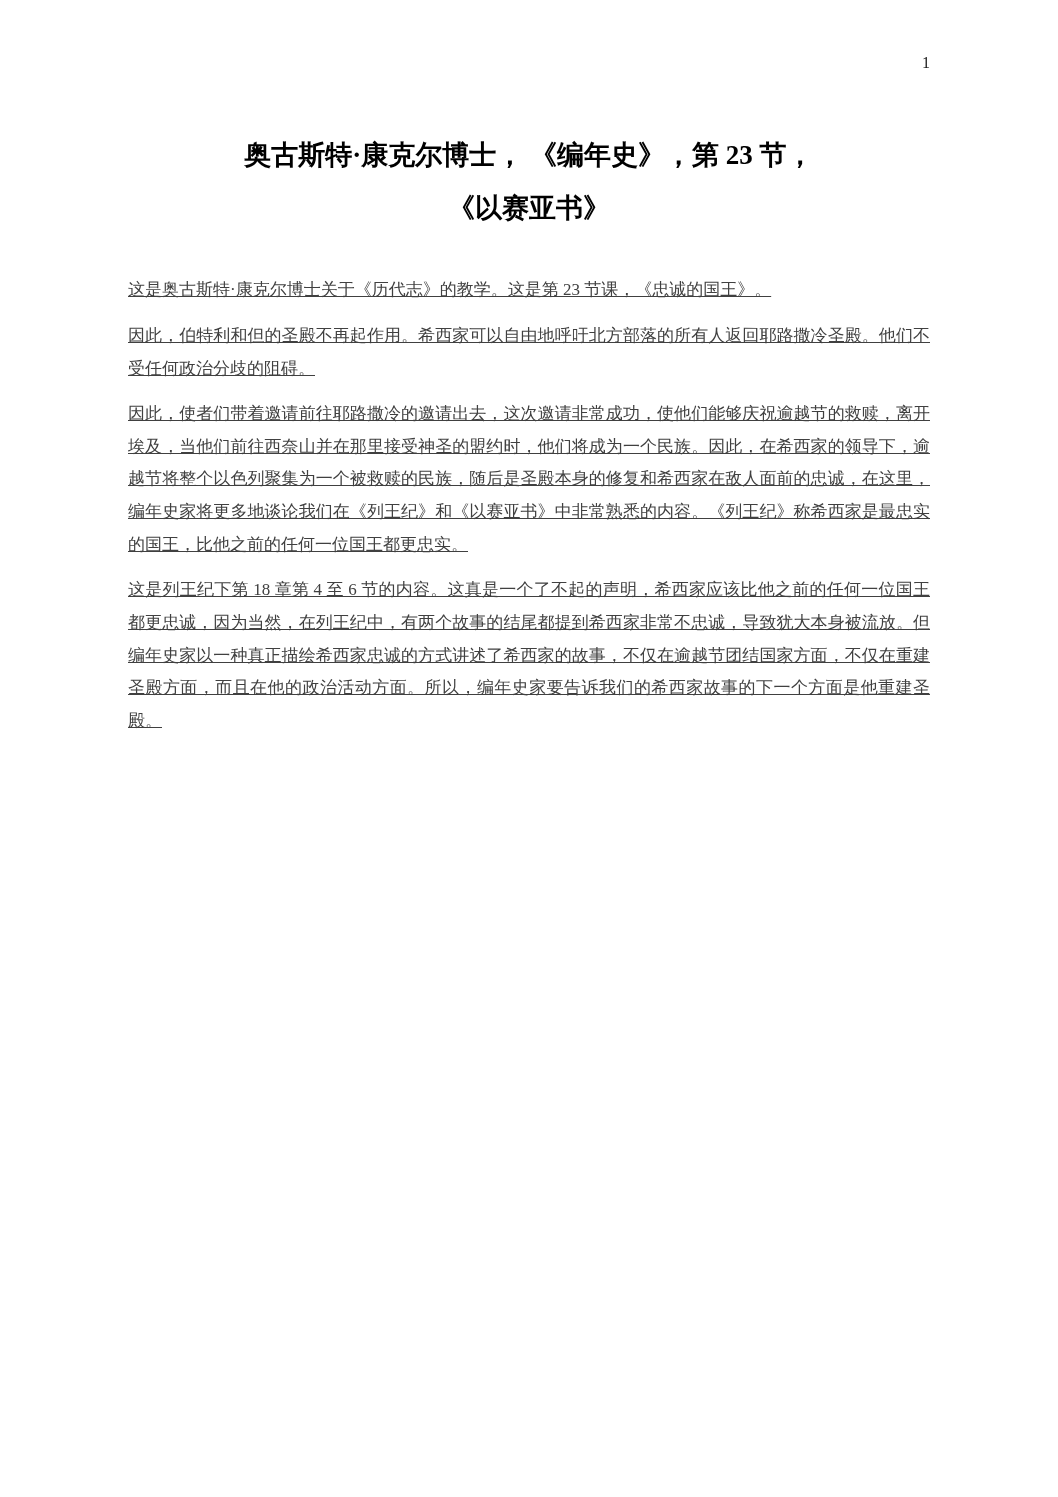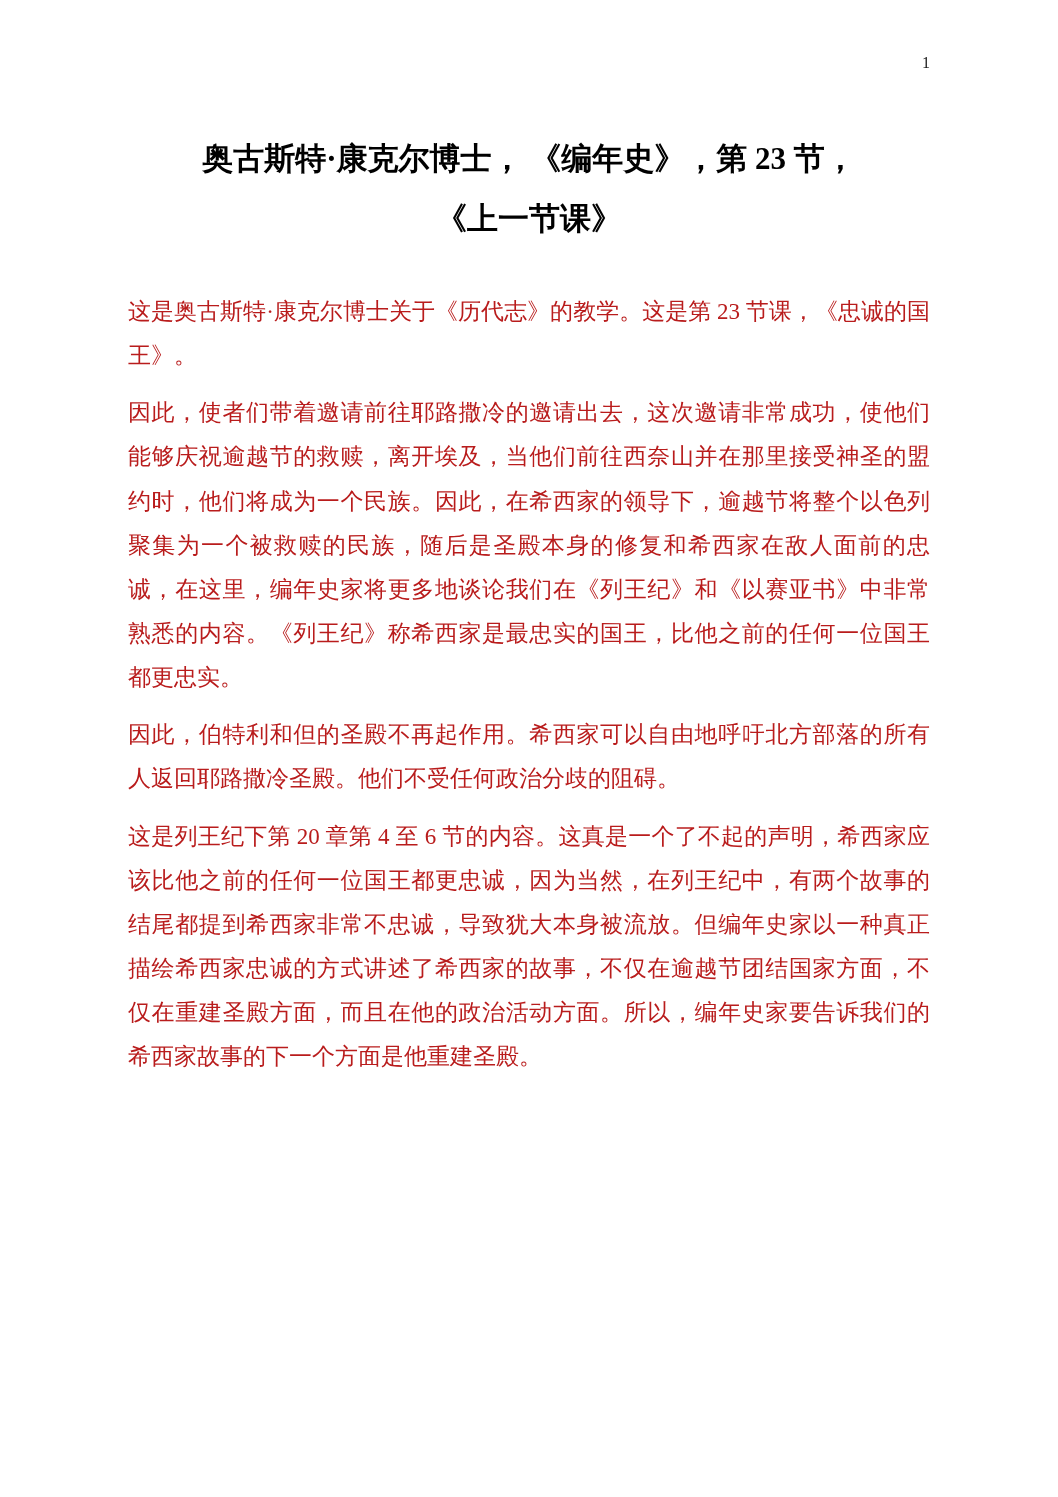--- a/index.html
+++ b/index.html
@@ -21,54 +21,55 @@
   .page-number {
     text-align: right;
     font-size: 16px;
     line-height: 1;
     color: #1a1a1a;
   }
   .doc-title {
     margin-top: 58px;
     text-align: center;
     font-weight: bold;
-    font-size: 31px;
+    font-size: 27px;
     line-height: 1.95;
     color: #000000;
   }
   .copyright {
     text-align: center;
     font-size: 20px;
     margin-top: 4px;
     color: #000000;
   }
   .body-text {
     margin-top: 40px;
   }
   .body-text p {
-    font-size: 23px;
+    font-size: 17px;
     line-height: 1.92;
     text-align: justify;
     margin: 0 0 13px 0;
-    color: #b91c1c;
+    color: #404040;
+    text-decoration: underline;
   }
 </style>
 </head>
 <body>
 
 <div class="page">
 
   <div class="page-number">1</div>
 
   <div class="doc-title">
     <div>奥古斯特·康克尔博士， 《编年史》，第 23 节，</div>
-    <div>《上一节课》</div>
+    <div>《以赛亚书》</div>
   </div>
 
 
   <div class="body-text">
     <p>这是奥古斯特·康克尔博士关于《历代志》的教学。这是第 23 节课，《忠诚的国王》。</p>
+    <p>因此，伯特利和但的圣殿不再起作用。希西家可以自由地呼吁北方部落的所有人返回耶路撒冷圣殿。他们不受任何政治分歧的阻碍。</p>
     <p>因此，使者们带着邀请前往耶路撒冷的邀请出去，这次邀请非常成功，使他们能够庆祝逾越节的救赎，离开埃及，当他们前往西奈山并在那里接受神圣的盟约时，他们将成为一个民族。因此，在希西家的领导下，逾越节将整个以色列聚集为一个被救赎的民族，随后是圣殿本身的修复和希西家在敌人面前的忠诚，在这里，编年史家将更多地谈论我们在《列王纪》和《以赛亚书》中非常熟悉的内容。《列王纪》称希西家是最忠实的国王，比他之前的任何一位国王都更忠实。</p>
-    <p>因此，伯特利和但的圣殿不再起作用。希西家可以自由地呼吁北方部落的所有人返回耶路撒冷圣殿。他们不受任何政治分歧的阻碍。</p>
-    <p>这是列王纪下第 20 章第 4 至 6 节的内容。这真是一个了不起的声明，希西家应该比他之前的任何一位国王都更忠诚，因为当然，在列王纪中，有两个故事的结尾都提到希西家非常不忠诚，导致犹大本身被流放。但编年史家以一种真正描绘希西家忠诚的方式讲述了希西家的故事，不仅在逾越节团结国家方面，不仅在重建圣殿方面，而且在他的政治活动方面。所以，编年史家要告诉我们的希西家故事的下一个方面是他重建圣殿。</p>
+    <p>这是列王纪下第 18 章第 4 至 6 节的内容。这真是一个了不起的声明，希西家应该比他之前的任何一位国王都更忠诚，因为当然，在列王纪中，有两个故事的结尾都提到希西家非常不忠诚，导致犹大本身被流放。但编年史家以一种真正描绘希西家忠诚的方式讲述了希西家的故事，不仅在逾越节团结国家方面，不仅在重建圣殿方面，而且在他的政治活动方面。所以，编年史家要告诉我们的希西家故事的下一个方面是他重建圣殿。</p>
   </div>
 
 </div>
 
 </body></html>

